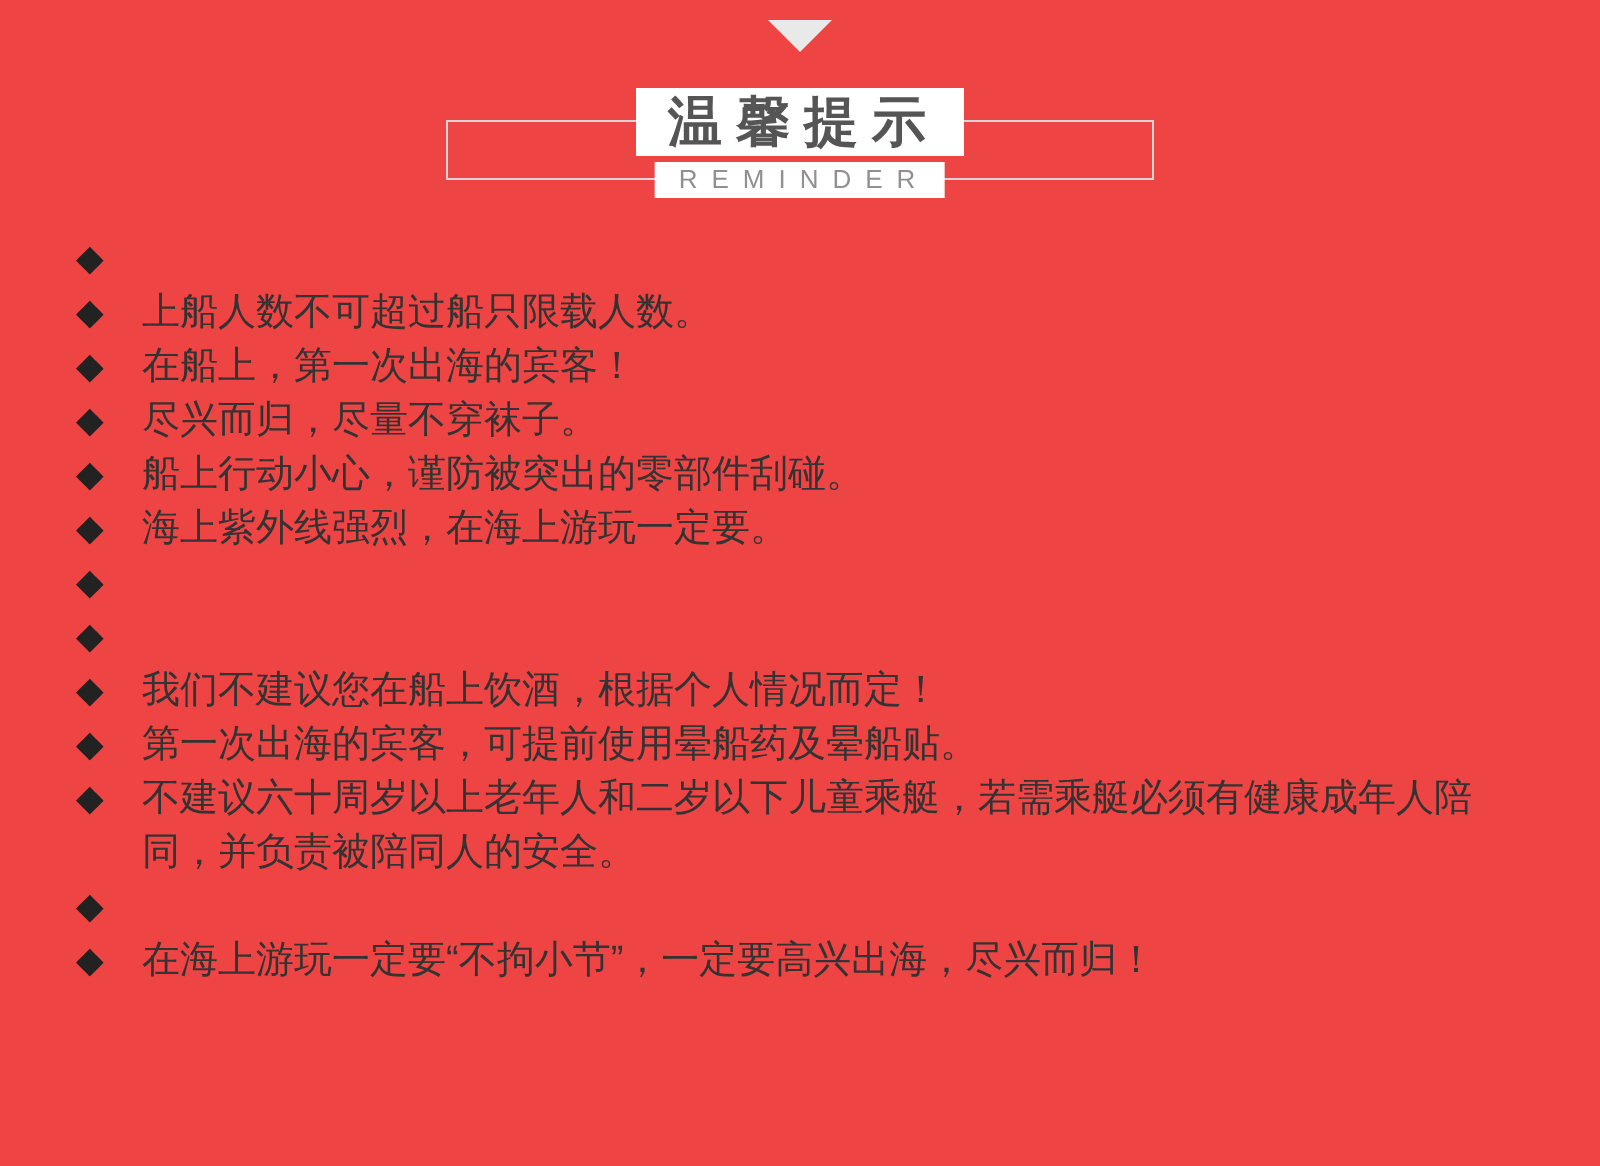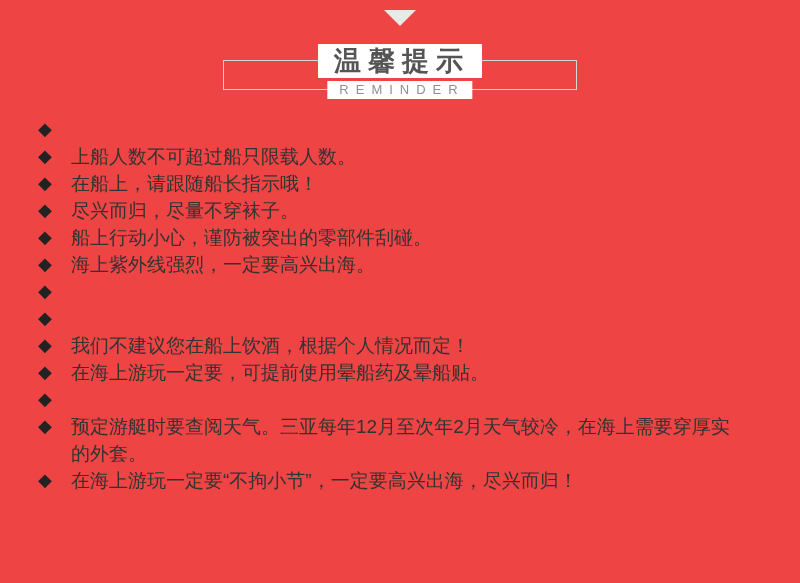--- a/index.html
+++ b/index.html
@@ -91,54 +91,54 @@
   <div class="list">
     <div class="item">
       <span class="bullet">◆</span>
     </div>
     <div class="item">
       <span class="bullet">◆</span>
       <span class="text">上船人数不可超过船只限载人数。</span>
     </div>
     <div class="item">
       <span class="bullet">◆</span>
-      <span class="text">在船上，请跟随船长指示哦！</span>
+      <span class="text">在船上，第一次出海的宾客！</span>
     </div>
     <div class="item">
       <span class="bullet">◆</span>
       <span class="text">尽兴而归，尽量不穿袜子。</span>
     </div>
     <div class="item">
       <span class="bullet">◆</span>
       <span class="text">船上行动小心，谨防被突出的零部件刮碰。</span>
     </div>
     <div class="item">
       <span class="bullet">◆</span>
-      <span class="text">海上紫外线强烈，一定要高兴出海。</span>
+      <span class="text">海上紫外线强烈，在海上游玩一定要。</span>
     </div>
     <div class="item">
       <span class="bullet">◆</span>
     </div>
     <div class="item">
       <span class="bullet">◆</span>
     </div>
     <div class="item">
       <span class="bullet">◆</span>
       <span class="text">我们不建议您在船上饮酒，根据个人情况而定！</span>
     </div>
     <div class="item">
       <span class="bullet">◆</span>
-      <span class="text">在海上游玩一定要，可提前使用晕船药及晕船贴。</span>
+      <span class="text">第一次出海的宾客，可提前使用晕船药及晕船贴。</span>
     </div>
     <div class="item">
       <span class="bullet">◆</span>
+      <span class="text">不建议六十周岁以上老年人和二岁以下儿童乘艇，若需乘艇必须有健康成年人陪同，并负责被陪同人的安全。</span>
     </div>
     <div class="item">
       <span class="bullet">◆</span>
-      <span class="text">预定游艇时要查阅天气。三亚每年12月至次年2月天气较冷，在海上需要穿厚实的外套。</span>
     </div>
     <div class="item">
       <span class="bullet">◆</span>
       <span class="text">在海上游玩一定要“不拘小节”，一定要高兴出海，尽兴而归！</span>
     </div>
   </div>
 
 </div>
 
 </body></html>

